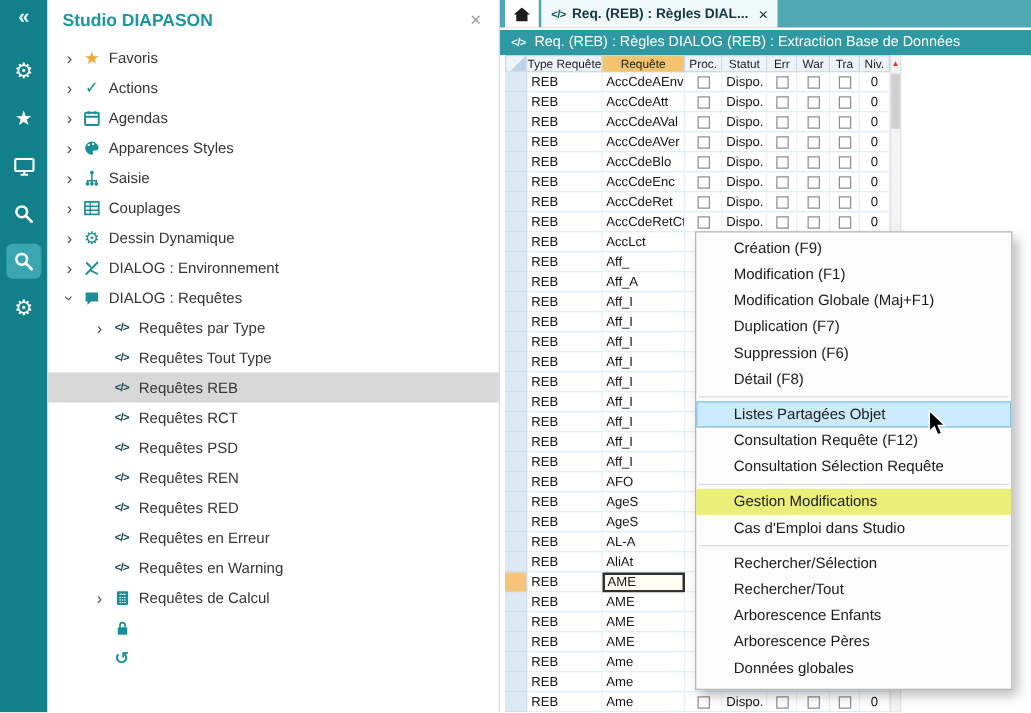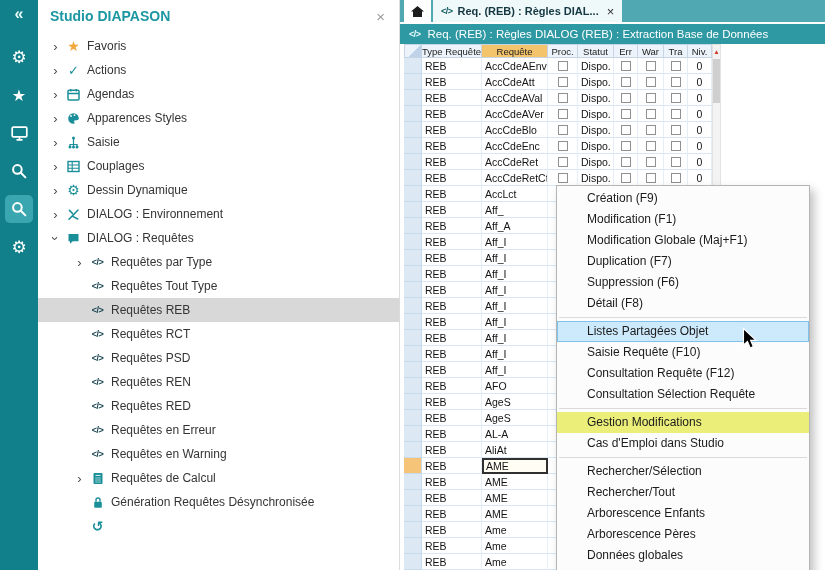--- a/index.html
+++ b/index.html
@@ -255,21 +255,20 @@
           <span class="tlabel">Requêtes de Calcul</span>
         </div>
         <div class="titem lvl1">
           <span class="chev"></span>
           <span class="ticon ic-lock">
             <svg width="12" height="13" viewBox="0 0 12 13">
               <rect x="2.2" y="5.8" width="7.6" height="6" rx="1" fill="currentColor"></rect>
               <path d="M4 5.8V4a2 2 0 014 0v1.8" fill="none" stroke="currentColor" stroke-width="1.4"></path>
             </svg>
           </span>
-          <span class="tlabel">Génération Requêtes Désynchronisée</span>
         </div>
         <div class="titem lvl1">
           <span class="chev"></span>
           <span class="ticon ic-history">↺</span>
         </div>
       </div>
   </div>
 
   <div class="main">
     <div class="tabbar">
@@ -921,21 +920,20 @@
 
   <div class="ctxmenu">
       <div class="mi">Création (F9)</div>
       <div class="mi">Modification (F1)</div>
       <div class="mi">Modification Globale (Maj+F1)</div>
       <div class="mi">Duplication (F7)</div>
       <div class="mi">Suppression (F6)</div>
       <div class="mi">Détail (F8)</div>
       <div class="msep"></div>
       <div class="mi hl-blue">Listes Partagées Objet</div>
-      <div class="mi">Saisie Requête (F10)</div>
       <div class="mi">Consultation Requête (F12)</div>
       <div class="mi">Consultation Sélection Requête</div>
       <div class="msep"></div>
       <div class="mi hl-yellow">Gestion Modifications</div>
       <div class="mi">Cas d'Emploi dans Studio</div>
       <div class="msep"></div>
       <div class="mi">Rechercher/Sélection</div>
       <div class="mi">Rechercher/Tout</div>
       <div class="mi">Arborescence Enfants</div>
       <div class="mi">Arborescence Pères</div>

